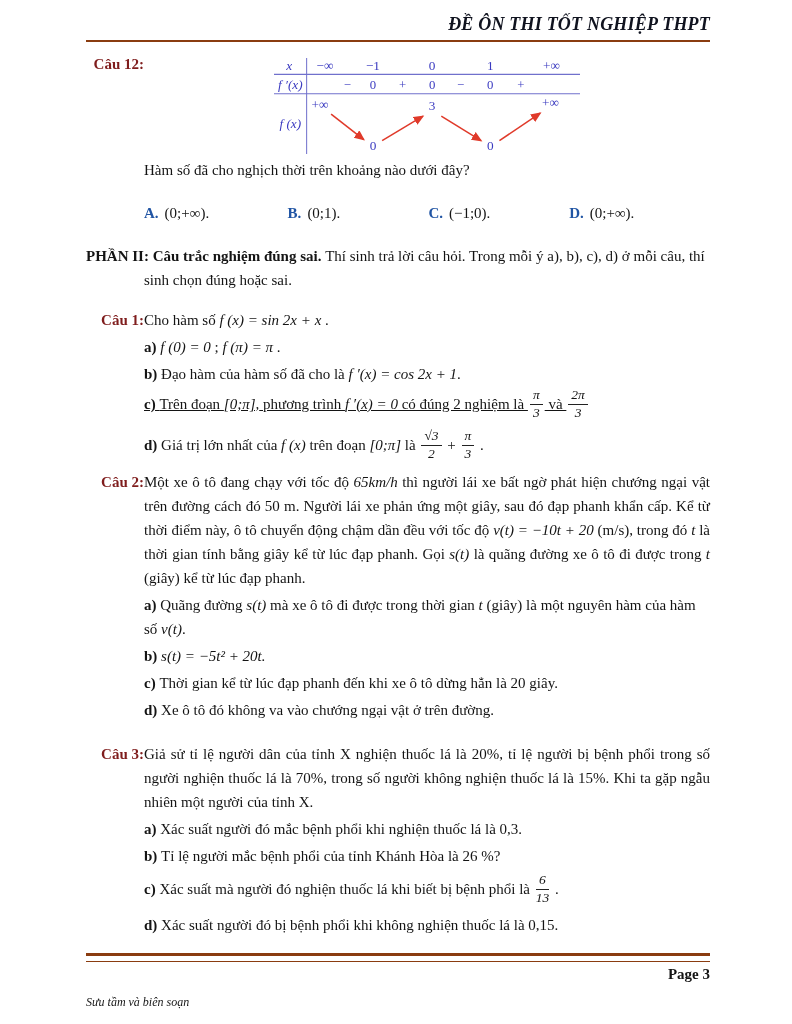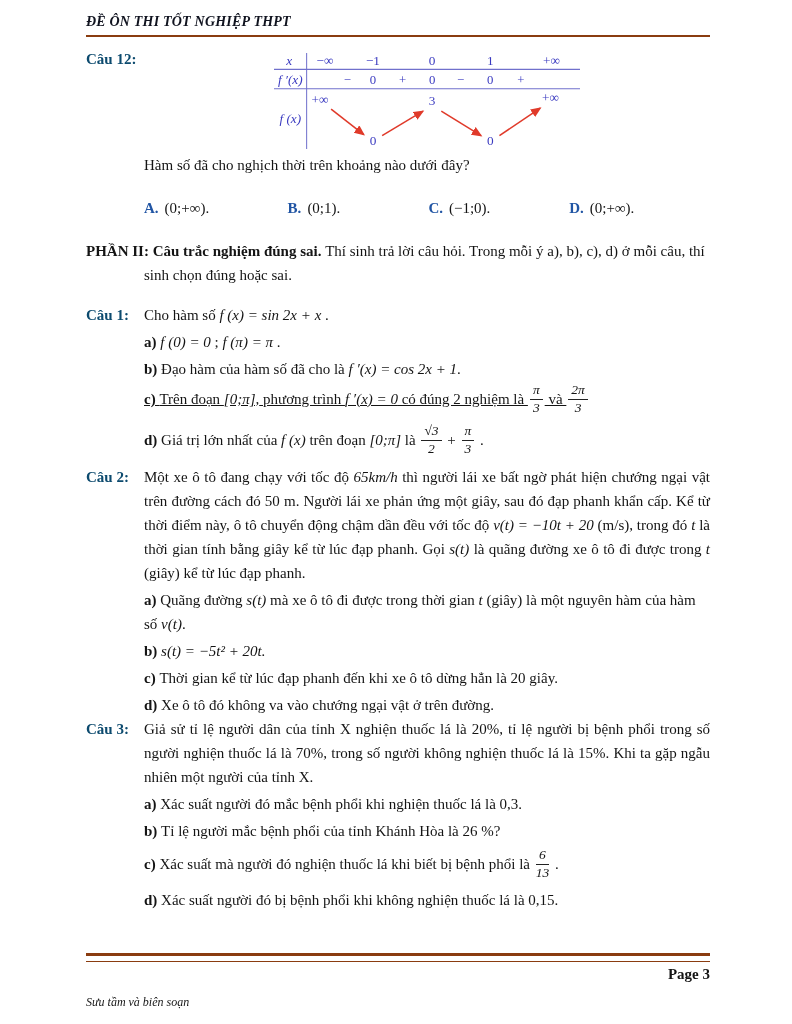--- a/index.html
+++ b/index.html
@@ -3,26 +3,26 @@
 <meta charset="utf-8">
 <style>
   html, body { margin:0; padding:0; background:#ffffff; }
   .page {
     position:relative; width:792px; height:1024px; margin:0 auto;
     background:#ffffff; box-sizing:border-box;
     padding:14px 82px 0 86px; overflow:hidden;
     font-family:"Liberation Serif", serif; font-size:15px; color:#141414;
   }
   
-  .header-title { text-align:left; font-weight:bold; font-style:italic; font-size:14px; color:#10131f; letter-spacing:.2px; }
+  .header-title { text-align:right; font-weight:bold; font-style:italic; font-size:18px; color:#10131f; letter-spacing:.2px; }
   .header-rule { border-top:2.5px solid #8a3c10; margin-top:5px; }
   
   .qblock { margin-top:10px; }
   .qgrid { display:grid; grid-template-columns:58px 1fr; }
-  .qlabel { font-weight:bold; color:#0c4a6e; line-height:24px; }
+  .qlabel { font-weight:bold; color:#7f1d1d; line-height:24px;text-align:right; }
   .line { margin:0; line-height:24px; }
   .just { text-align:justify; }
   .sub { margin-top:3px; }
   .b { font-weight:bold; }
   .m { font-style:italic; }
   
   .options { display:grid; grid-template-columns:1.02fr 1fr 1fr 1fr; margin-top:19px; line-height:25px; }
   .opt-label { font-weight:bold; color:#2155a4; margin-right:6px; }
   
   .part2 { margin:18px 0 0 0; padding-left:58px; text-indent:-58px; line-height:24px; }
@@ -153,21 +153,21 @@
       <div class="qbody">
         <p class="line just"><span>Một xe ô tô đang chạy với tốc độ </span><span class="m">65km/h</span><span> thì người lái xe bất ngờ phát hiện chướng ngại vật trên đường cách đó 50 m. Người lái xe phản ứng một giây, sau đó đạp phanh khẩn cấp. Kể từ thời điểm này, ô tô chuyển động chậm dần đều với tốc độ </span><span class="m">v(t) = −10t + 20</span><span> (m/s), trong đó </span><span class="m">t</span><span> là thời gian tính bằng giây kể từ lúc đạp phanh. Gọi </span><span class="m">s(t)</span><span> là quãng đường xe ô tô đi được trong </span><span class="m">t</span><span> (giây) kể từ lúc đạp phanh.</span></p>
         <p class="line sub"><span class="b">a) </span><span>Quãng đường </span><span class="m">s(t)</span><span> mà xe ô tô đi được trong thời gian </span><span class="m">t</span><span> (giây) là một nguyên hàm của hàm số </span><span class="m">v(t)</span><span>.</span></p>
         <p class="line sub"><span class="b">b) </span><span class="m">s(t) = −5t² + 20t.</span></p>
         <p class="line sub"><span class="b">c) </span><span>Thời gian kể từ lúc đạp phanh đến khi xe ô tô dừng hẳn là 20 giây.</span></p>
         <p class="line sub"><span class="b">d) </span><span>Xe ô tô đó không va vào chướng ngại vật ở trên đường.</span></p>
       </div>
     </div>
   </div>
 
-  <div class="qblock" style="margin-top:0;">
+  <div class="qblock" style="margin-top:20px;">
     <div class="qgrid">
       <div class="qlabel">Câu 3:</div>
       <div class="qbody">
         <p class="line just"><span>Giả sử tỉ lệ người dân của tỉnh X nghiện thuốc lá là 20%, tỉ lệ người bị bệnh phổi trong số người nghiện thuốc lá là 70%, trong số người không nghiện thuốc lá là 15%. Khi ta gặp ngẫu nhiên một người của tỉnh X.</span></p>
         <p class="line sub"><span class="b">a) </span><span>Xác suất người đó mắc bệnh phổi khi nghiện thuốc lá là 0,3.</span></p>
         <p class="line sub"><span class="b">b) </span><span>Tỉ lệ người mắc bệnh phổi của tỉnh Khánh Hòa là 26 %?</span></p>
         <p class="line sub" style="margin-top:6px;"><span class="b">c) </span><span>Xác suất mà người đó nghiện thuốc lá khi biết bị bệnh phổi là </span><span class="frac">
               <span class="num">6</span>
               <span class="den">13</span>
             </span><span> .</span></p>

